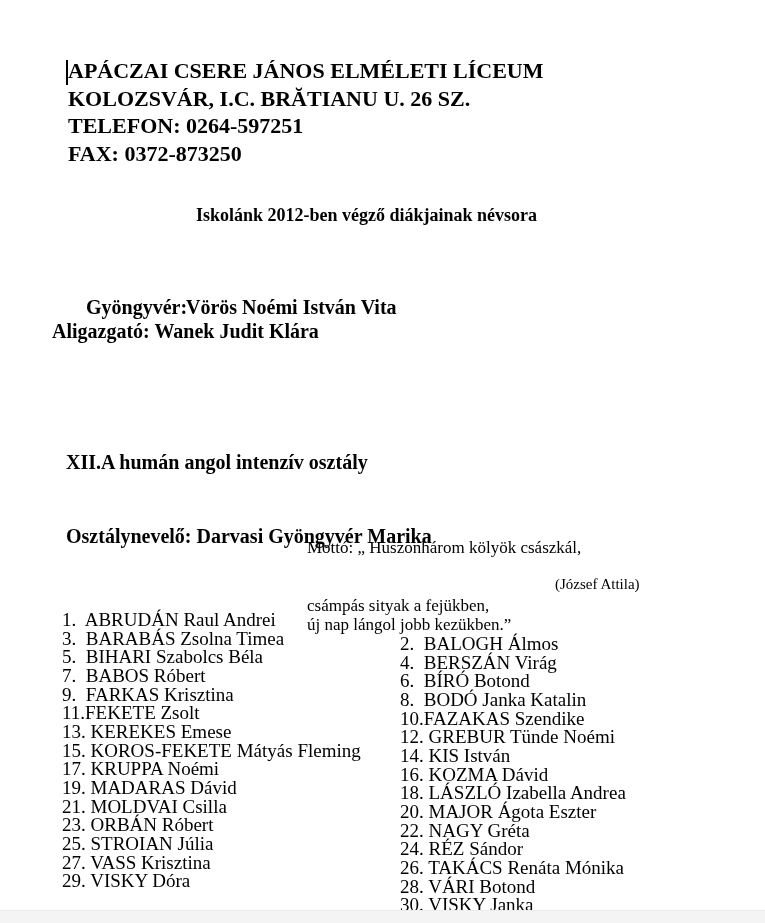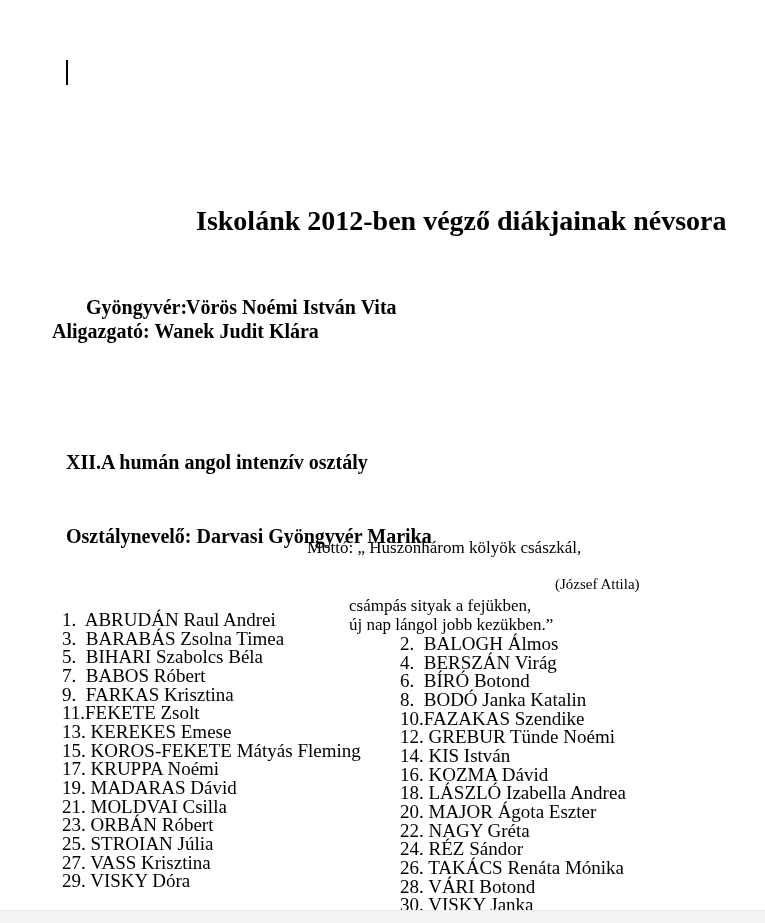--- a/index.html
+++ b/index.html
@@ -16,42 +16,42 @@
     position:absolute; left:66px; top:60px;
     width:2px; height:25px; background:#000000;
   }
   .school-header {
     position:absolute; left:68px; top:57px;
     font-size:22px; font-weight:bold; line-height:27.7px;
     white-space:pre;
   }
   .doc-title {
     position:absolute; left:196px; top:205px;
-    font-size:28px; font-weight:bold;
+    font-size:18px; font-weight:bold;
     white-space:pre;
   }
   .director-line {
     position:absolute; left:66px; top:273px;
     font-size:20px; font-weight:bold; white-space:pre;
   }
   .director-label { display:inline-block; width:100px; }
   .deputy-line {
     position:absolute; left:52px; top:320px;
     font-size:20px; font-weight:bold; white-space:pre;
   }
   .class-block {
     position:absolute; left:66px; top:401px;
     font-size:20px; font-weight:bold; line-height:24.5px;
     white-space:pre;
   }
   .motto-block {
     position:absolute; left:307px; top:499px;
     font-size:17px; line-height:19.4px; white-space:pre;
   }
-  .motto-block .motto-indented-line { margin-left:42px; }
+  .motto-block .motto-indented-line { }
   .motto-attribution {
     position:absolute; left:555px; top:576px;
     font-size:15px; white-space:pre;
   }
   .student-col {
     position:absolute; top:611px;
     font-size:19px; line-height:18.65px; white-space:pre;
   }
   .student-col-left  { left:62px;  }
   .student-col-right { left:400px;margin-top:24px; }
@@ -63,20 +63,21 @@
     box-sizing:border-box;
   }
 </style>
 </head>
 <body>
 
 <div class="page">
 
   <div class="caret"></div>
 
+  <div class="school-header"><div class="school-header-line">APÁCZAI CSERE JÁNOS ELMÉLETI LÍCEUM</div><div class="school-header-line">KOLOZSVÁR, I.C. BRĂTIANU U. 26 SZ.</div><div class="school-header-line">TELEFON: 0264-597251</div><div class="school-header-line">FAX: 0372-873250</div></div>
 
   <div class="doc-title">Iskolánk 2012-ben végző diákjainak névsora</div>
 
   <div class="director-line">
     <span class="director-label">Gyöngyvér:</span><span>Vörös Noémi István Vita</span>
   </div>
 
   <div class="deputy-line">Aligazgató: Wanek Judit Klára</div>
 
   <div class="class-block">

